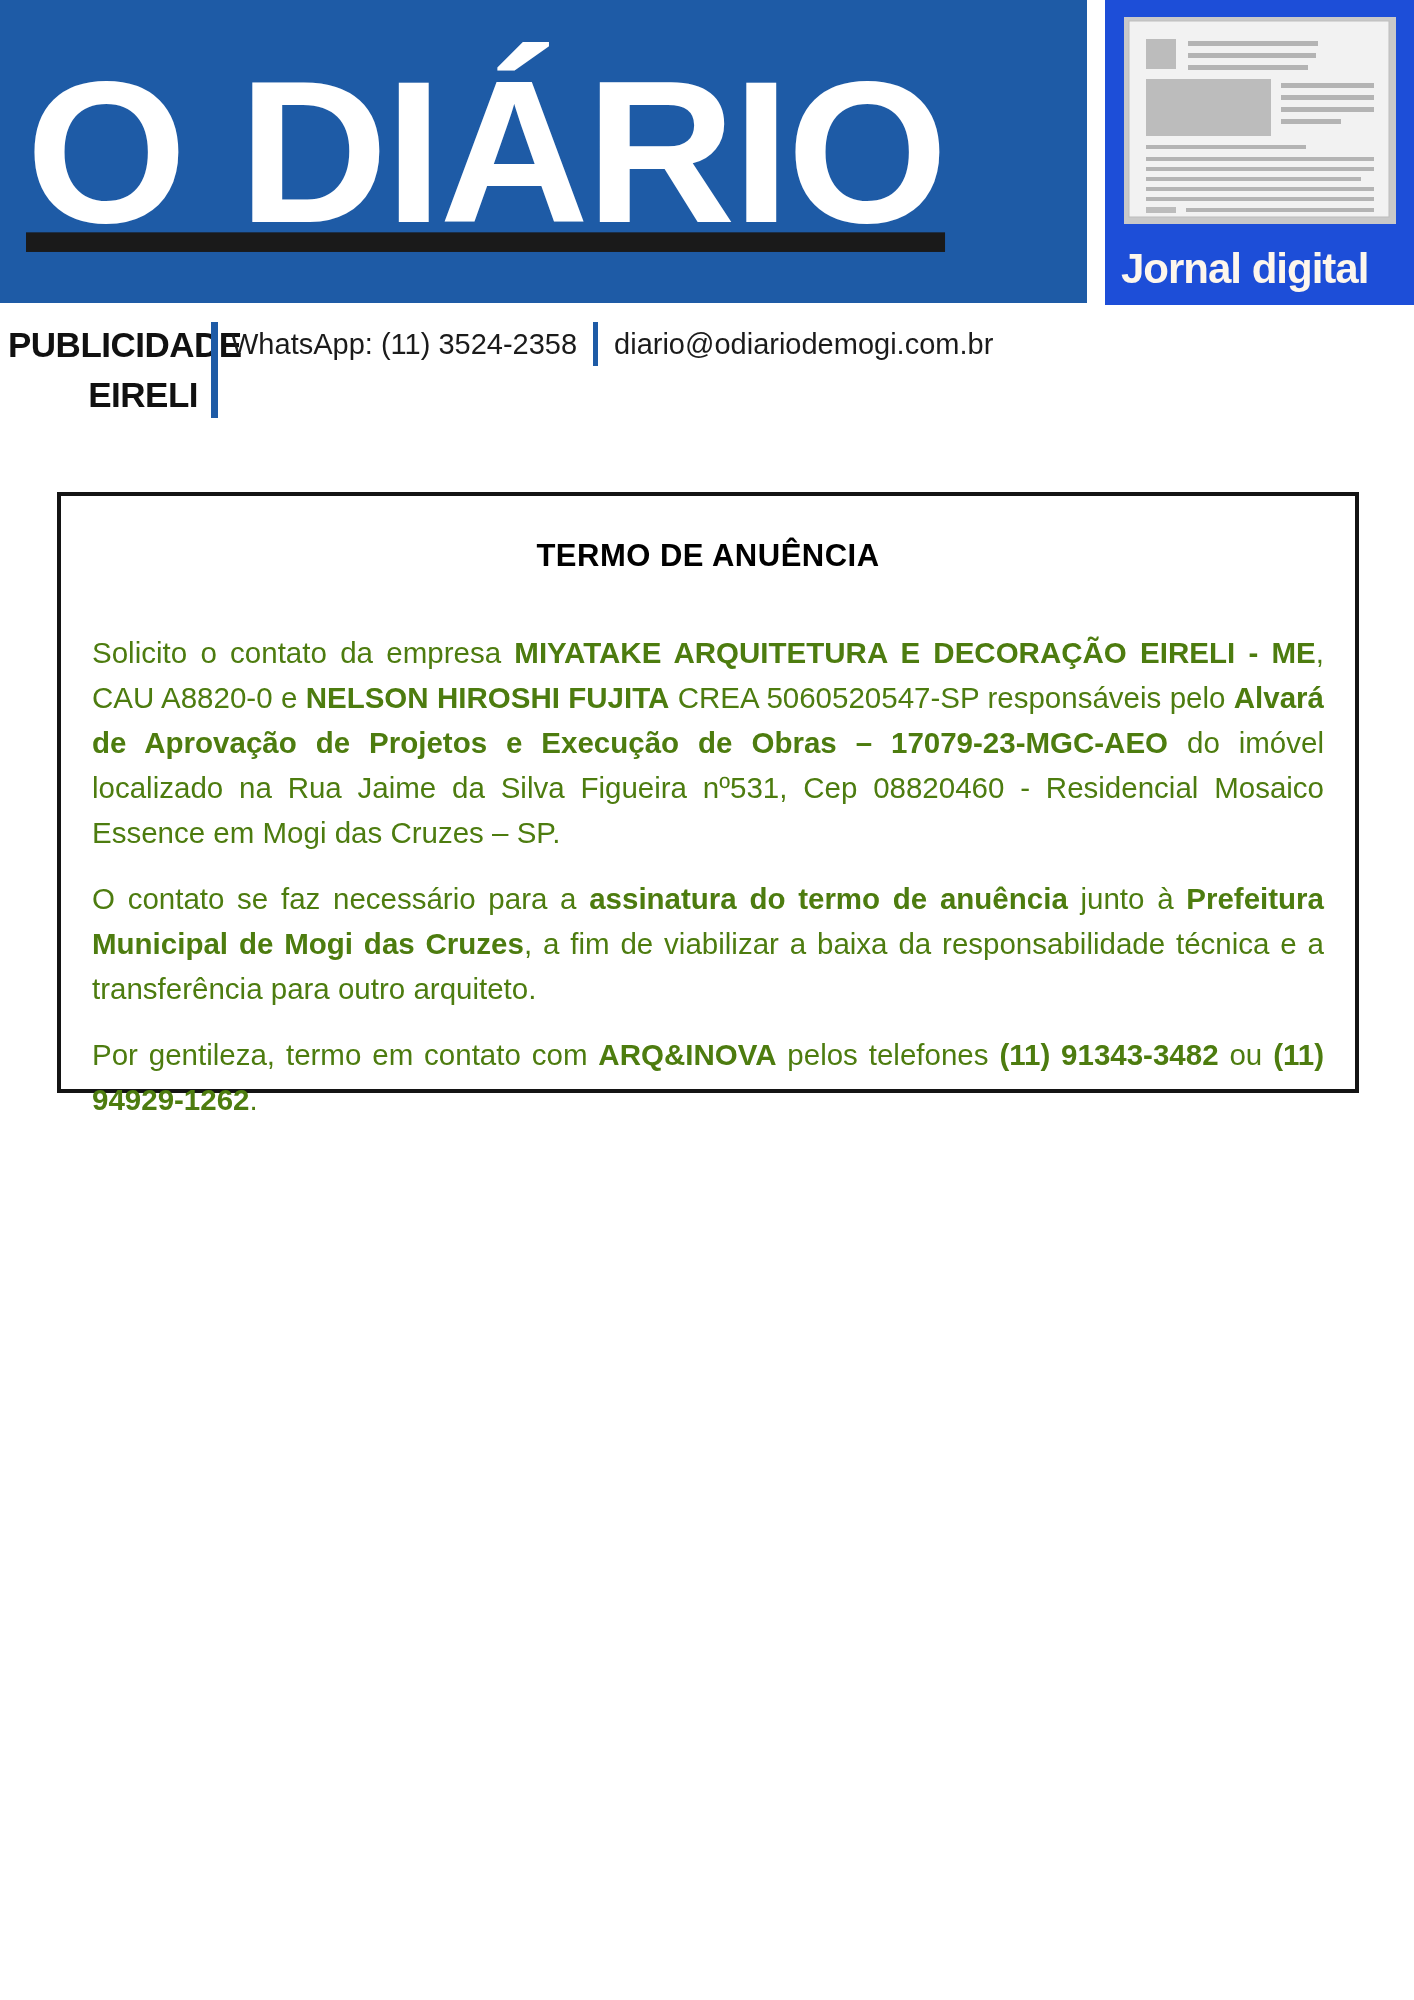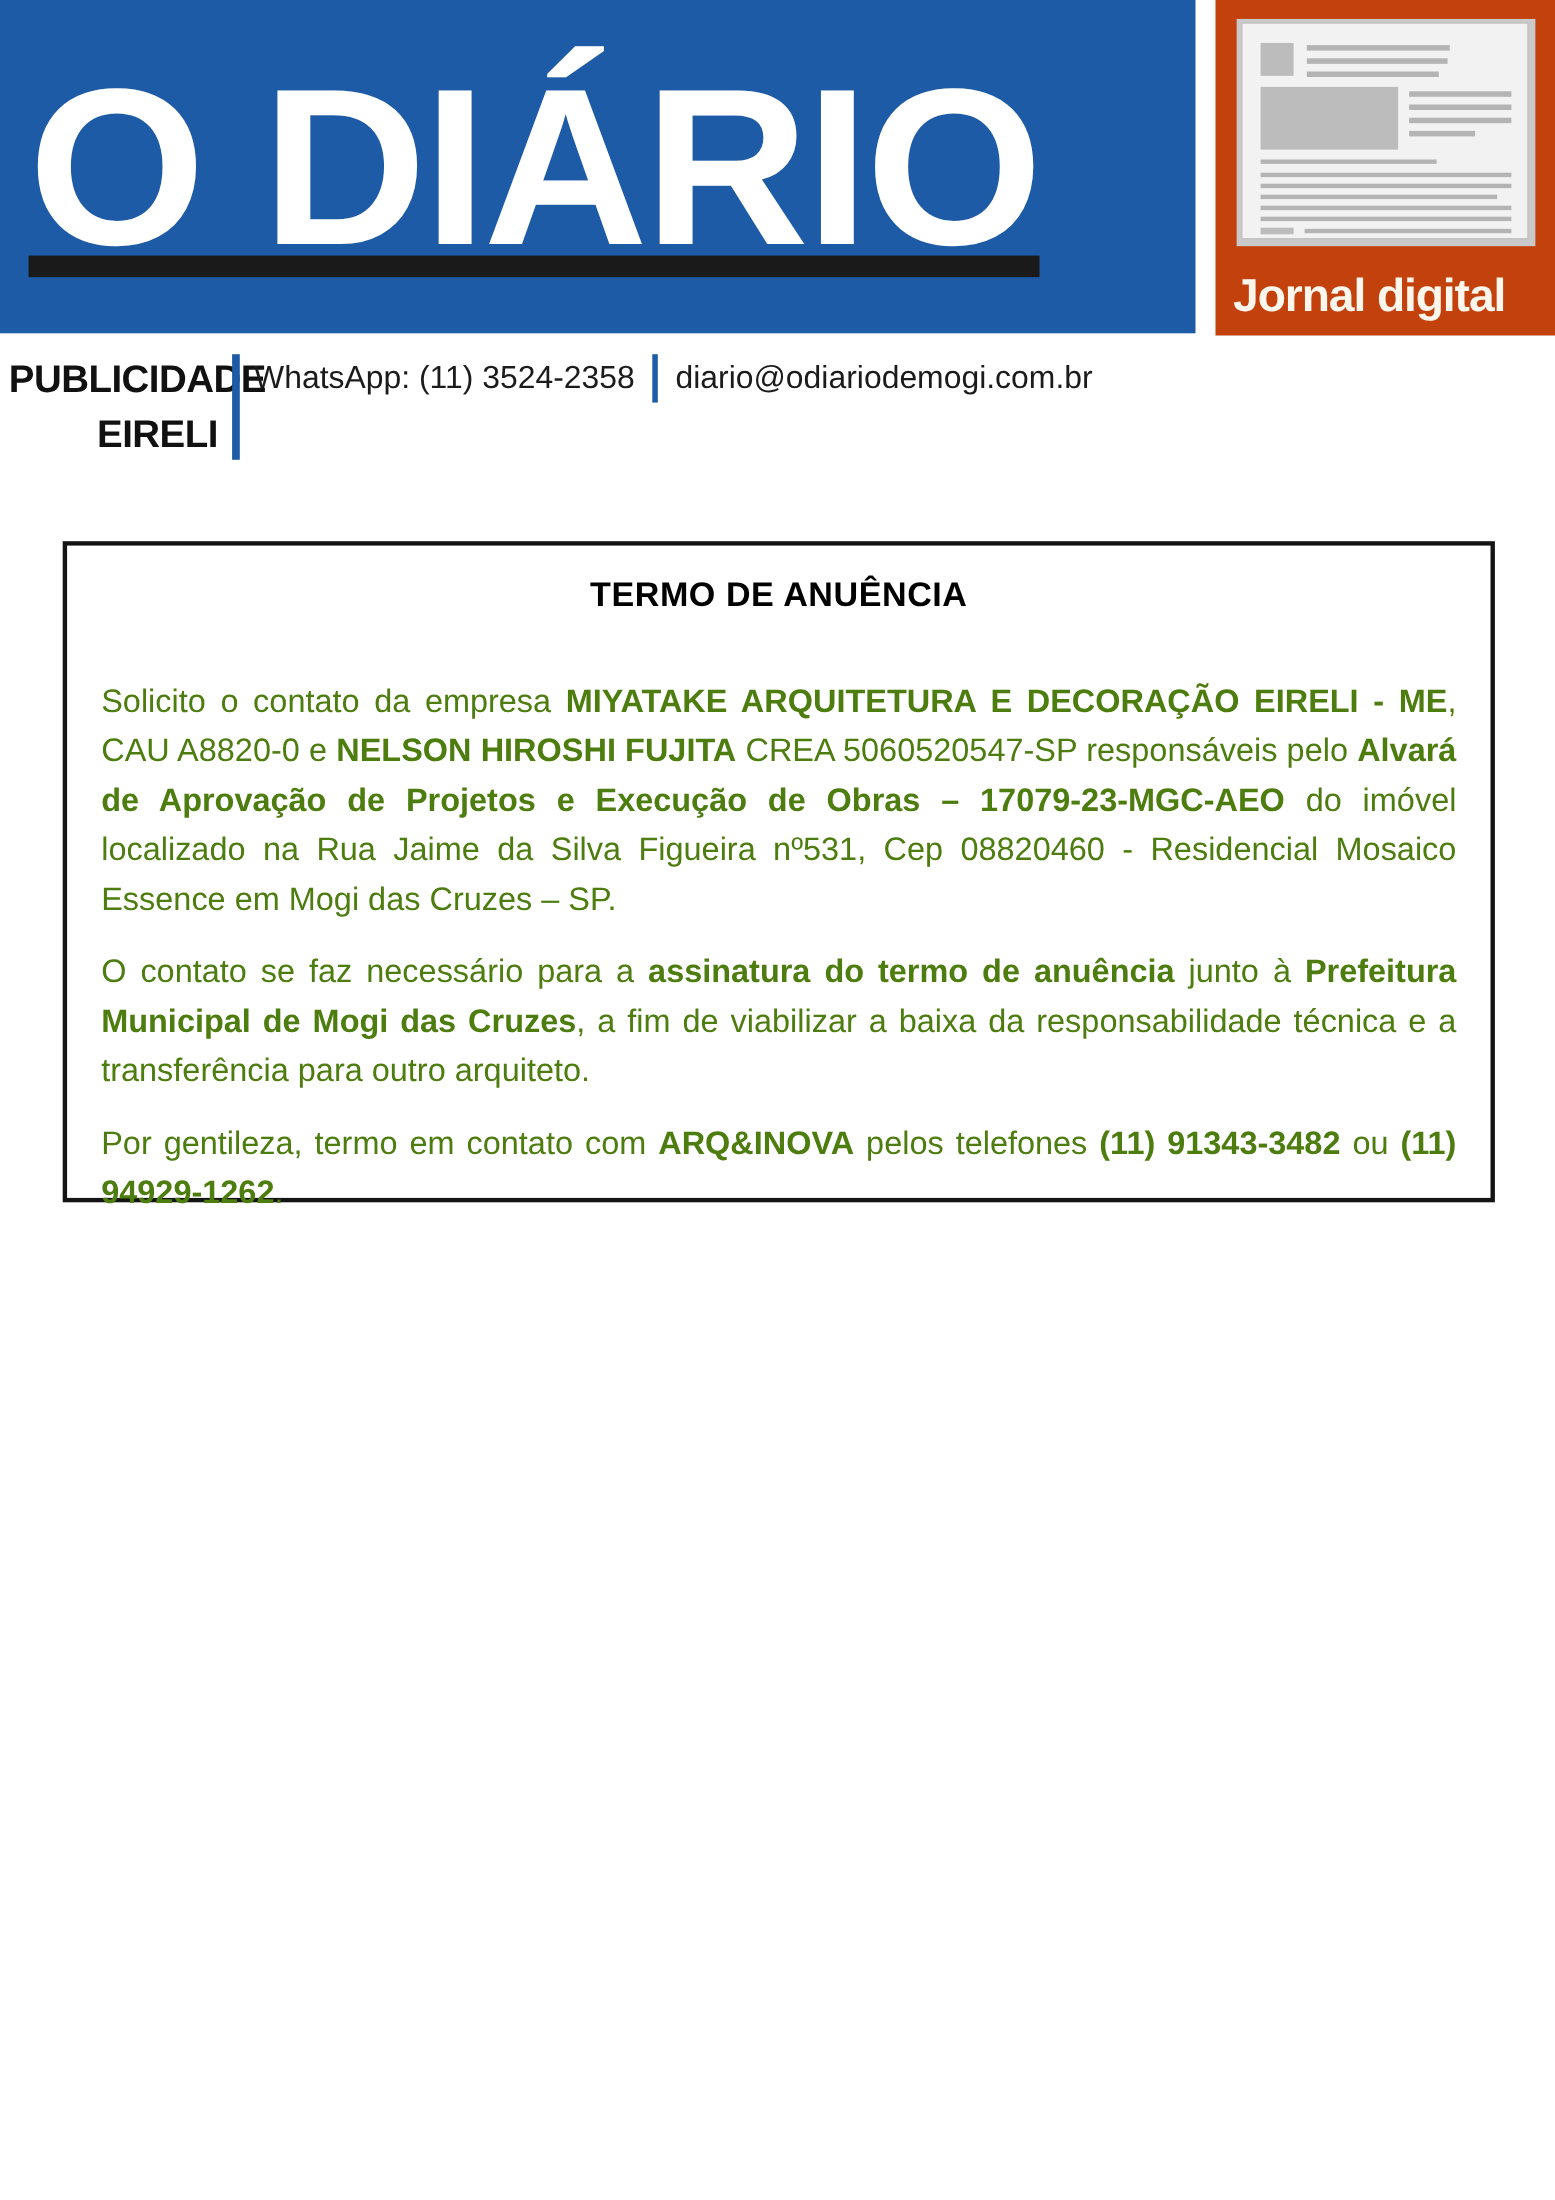--- a/index.html
+++ b/index.html
@@ -27,21 +27,21 @@
     font-size: 207px;
     letter-spacing: -3px;
     padding-left: 26px;
     line-height: 303px;
     white-space: nowrap;
     transform: scaleY(0.98);
   }
   .masthead-gap { width: 18px; height: 303px; background: #ffffff; }
   .digital-box {
     width: 309px; height: 305px;
-    background: #c2410c;
+    background: #1d4ed8;
     position: relative;
   }
   .news-icon-wrap {
     position: absolute; left: 19px; top: 17px;
     width: 272px; height: 207px;
   }
   .digital-label {
     position: absolute; left: 16px; bottom: 12px;
     color: #fdf6ec;
     font-weight: bold;
@@ -81,21 +81,21 @@
   }
   .info-item { white-space: nowrap; }
 
   
   .notice-box {
     position: absolute;
     left: 57px; top: 492px;
     width: 1302px; height: 601px;
     border: 4px solid #141414;
     background: #ffffff;
-    padding: 13px 31px 0 31px;
+    padding: 28px 31px 0 31px;
   }
   .notice-title {
     text-align: center;
     font-weight: bold;
     font-size: 31px;
     color: #000000;
     letter-spacing: 0.5px;
     margin-top: 14px;
     margin-bottom: 56px;
   }

